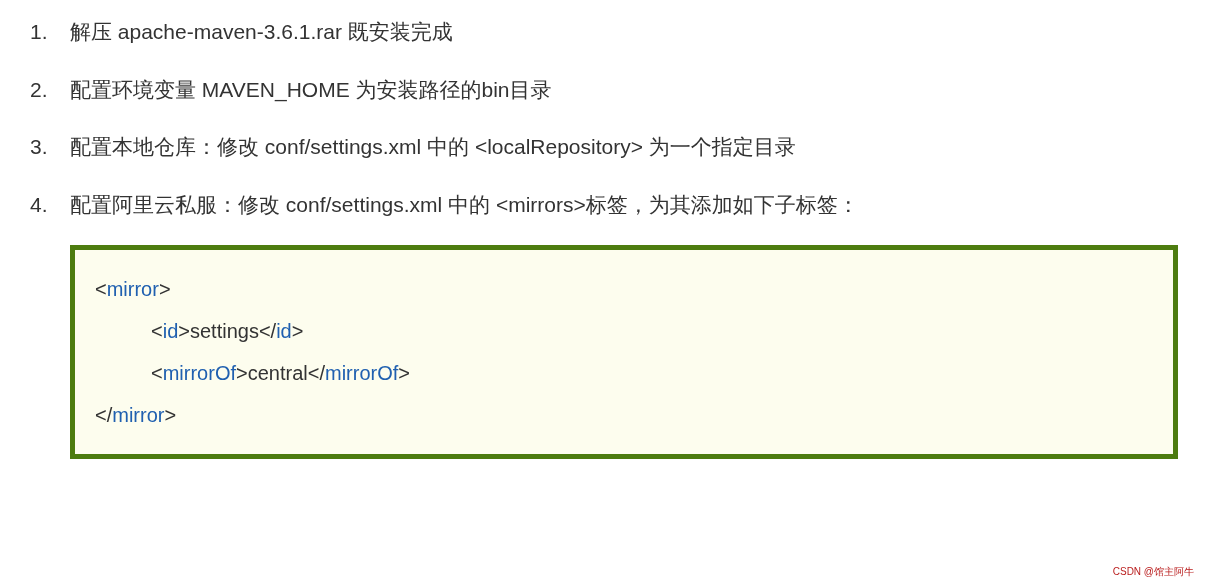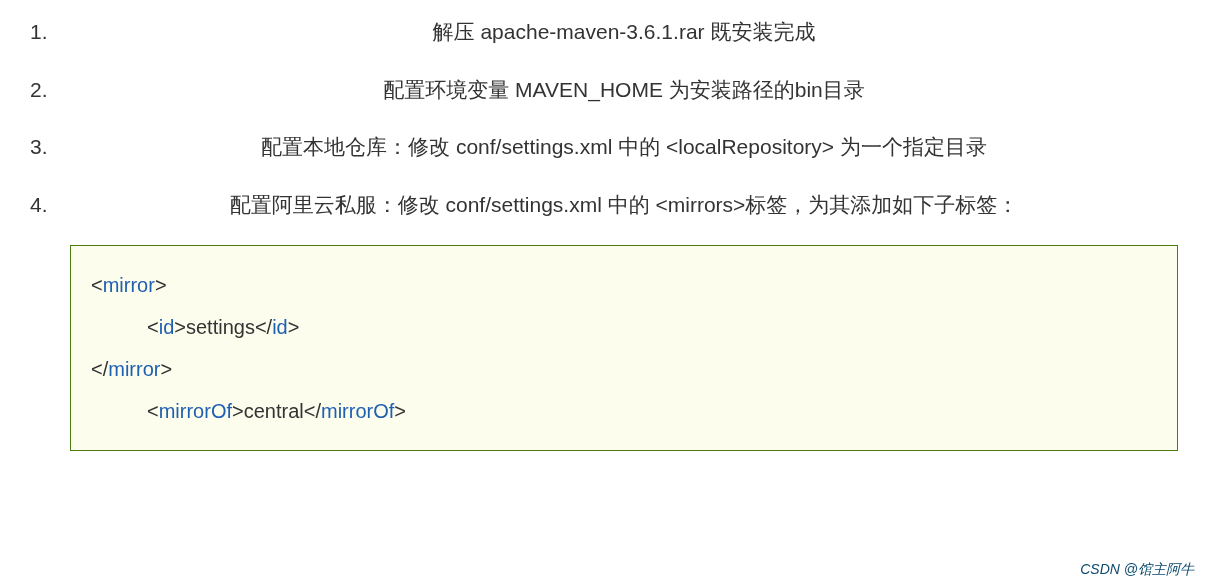--- a/index.html
+++ b/index.html
@@ -12,42 +12,41 @@
       height: 587px;
       background: #ffffff;
       font-family: "Microsoft YaHei", "SimSun", sans-serif;
       color: #333333;
       padding: 15px 30px;
       position: relative;
     }
     .list {
       list-style: none;
       counter-reset: item;
-      text-align: center;
     }
     .list-item {
       counter-increment: item;
       position: relative;
       padding-left: 40px;
       margin-bottom: 24px;
       font-size: 21px;
       line-height: 1.6;
     }
     .list-item::before {
       content: counter(item) ".";
       position: absolute;
       left: 0;
       top: 0;
       font-size: 21px;
       color: #333333;
     }
     .code-block {
       margin-left: 40px;
       margin-top: 20px;
-      border: 1px solid #4d7c0f;
+      border: 5px solid #4d7c0f;
       background: #fdfdee;
       padding: 18px 20px;
       font-family: Arial, "Microsoft YaHei", sans-serif;
       font-size: 20px;
       line-height: 2.1;
       color: #333333;
     }
     .code-line {
       white-space: pre;
     }
@@ -57,36 +56,35 @@
     .tag {
       color: #2060b0;
     }
     .bracket {
       color: #333333;
     }
     .watermark {
       position: absolute;
       bottom: 8px;
       right: 14px;
-      font-size: 14px;
-      color: #0c4a6e;
+      font-size: 10px;
+      color: #b91c1c;
       font-family: "Microsoft YaHei", sans-serif;
-      font-style: italic;
     }
   </style>
 </head>
 <body>
 
 <ol class="list">
   <li class="list-item">解压 apache-maven-3.6.1.rar 既安装完成</li>
   <li class="list-item">配置环境变量 MAVEN_HOME 为安装路径的bin目录</li>
   <li class="list-item">配置本地仓库：修改 conf/settings.xml 中的 &lt;localRepository&gt; 为一个指定目录</li>
   <li class="list-item">配置阿里云私服：修改 conf/settings.xml 中的 &lt;mirrors&gt;标签，为其添加如下子标签：</li>
 </ol>
 
 <div class="code-block" id="code-block">
     <div class="code-line"><span class="bracket">&lt;</span><span class="tag">mirror</span><span class="bracket">&gt;</span></div>
     <div class="code-line indent1"><span class="bracket">&lt;</span><span class="tag">id</span><span class="bracket">&gt;</span><span>settings</span><span class="bracket">&lt;/</span><span class="tag">id</span><span class="bracket">&gt;</span></div>
+    <div class="code-line indent1"><span class="bracket">&lt;</span><span class="tag">mirrorOf</span><span class="bracket">&gt;</span><span>central</span><span class="bracket">&lt;/</span><span class="tag">mirrorOf</span><span class="bracket">&gt;</span></div>
     <div class="code-line"><span class="bracket">&lt;/</span><span class="tag">mirror</span><span class="bracket">&gt;</span></div>
-    <div class="code-line indent1"><span class="bracket">&lt;</span><span class="tag">mirrorOf</span><span class="bracket">&gt;</span><span>central</span><span class="bracket">&lt;/</span><span class="tag">mirrorOf</span><span class="bracket">&gt;</span></div>
   </div>
 
 <div class="watermark">CSDN @馆主阿牛</div>
 
 </body></html>

